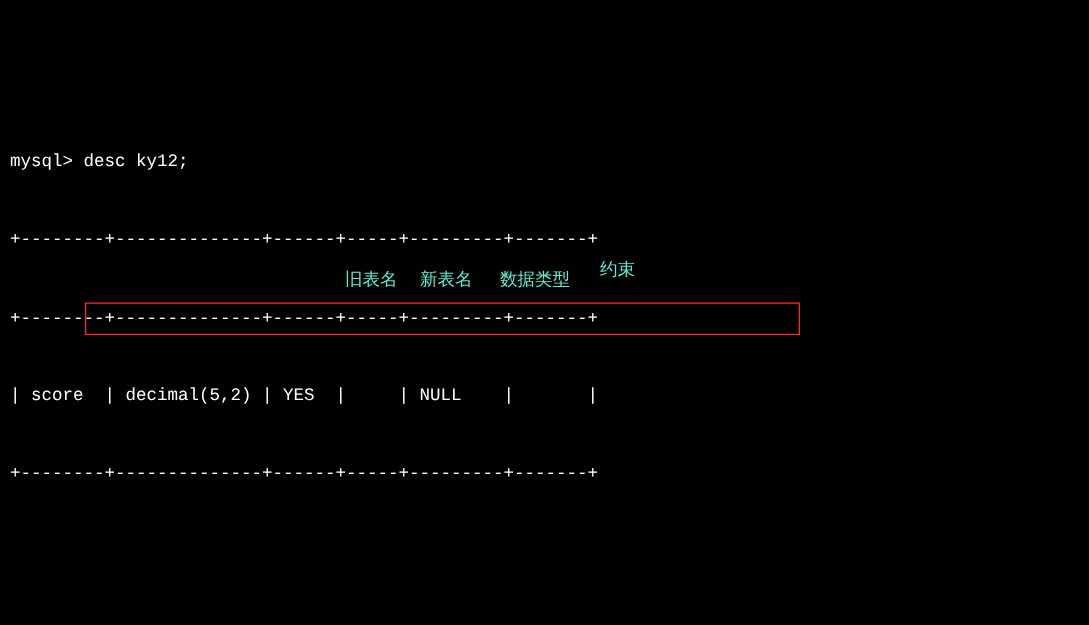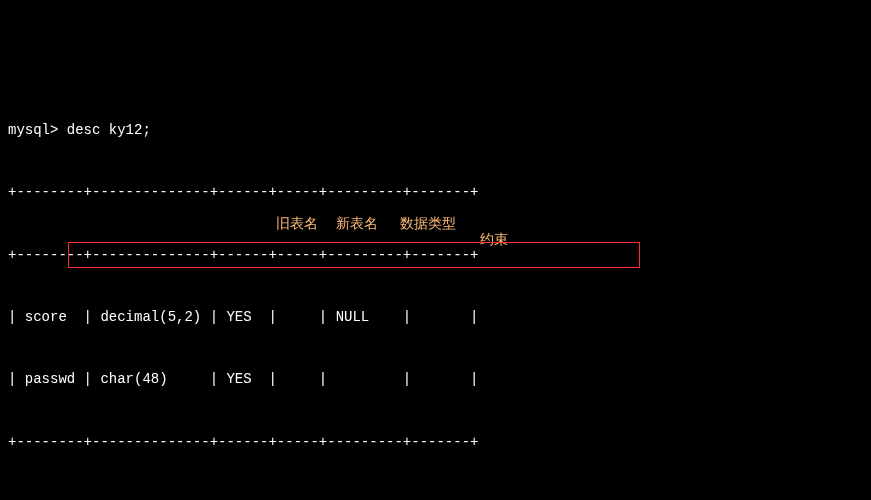--- a/index.html
+++ b/index.html
@@ -10,21 +10,21 @@
       font-size: 14px;
       line-height: 1.3;
       padding: 4px 8px;
       width: 871px;
       height: 500px;
       overflow: hidden;
       white-space: pre;
     }
     .prompt-line { display: block; margin-top: 26px; }
     .annotation {
-      color: #fdba74;
+      color: #5eead4;
       position: absolute;
       font-family: 'SimSun', 'Microsoft YaHei', sans-serif;
       font-size: 14px;
     }
     .highlight-box {
       position: absolute;
       border: 1.5px solid #ff2a2a;
       pointer-events: none;
     }
     .container { position: relative; }
@@ -32,21 +32,20 @@
 </head>
 <body>
 <div class="container">
 
 
 
 <span class="prompt-line">mysql&gt; desc ky12;</span>
 <span class="prompt-line">+--------+--------------+------+-----+---------+-------+</span>
 <span class="prompt-line">+--------+--------------+------+-----+---------+-------+</span>
 <span class="prompt-line">| score  | decimal(5,2) | YES  |     | NULL    |       |</span>
-<span class="prompt-line">| passwd | char(48)     | YES  |     |         |       |</span>
 <span class="prompt-line">+--------+--------------+------+-----+---------+-------+</span>
 <span class="prompt-line"> </span>
 
 
 
 
 
 
 
 
@@ -54,20 +53,20 @@
 
 
 
 
 
 
 
 <span class="annotation" style="left:268px; top:192px;">旧表名</span>
 <span class="annotation" style="left:328px; top:192px;text-align:right;">新表名</span>
 <span class="annotation" style="left:392px; top:192px;">数据类型</span>
-<span class="annotation" style="left:472px; top:208px;">约束</span>
+<span class="annotation" style="left:472px; top:184px;">约束</span>
 
 <div class="highlight-box" style="left:60px; top:220px; width:572px; height:26px;"></div>
 
 </div>
 
 
 
 
 </body></html>

